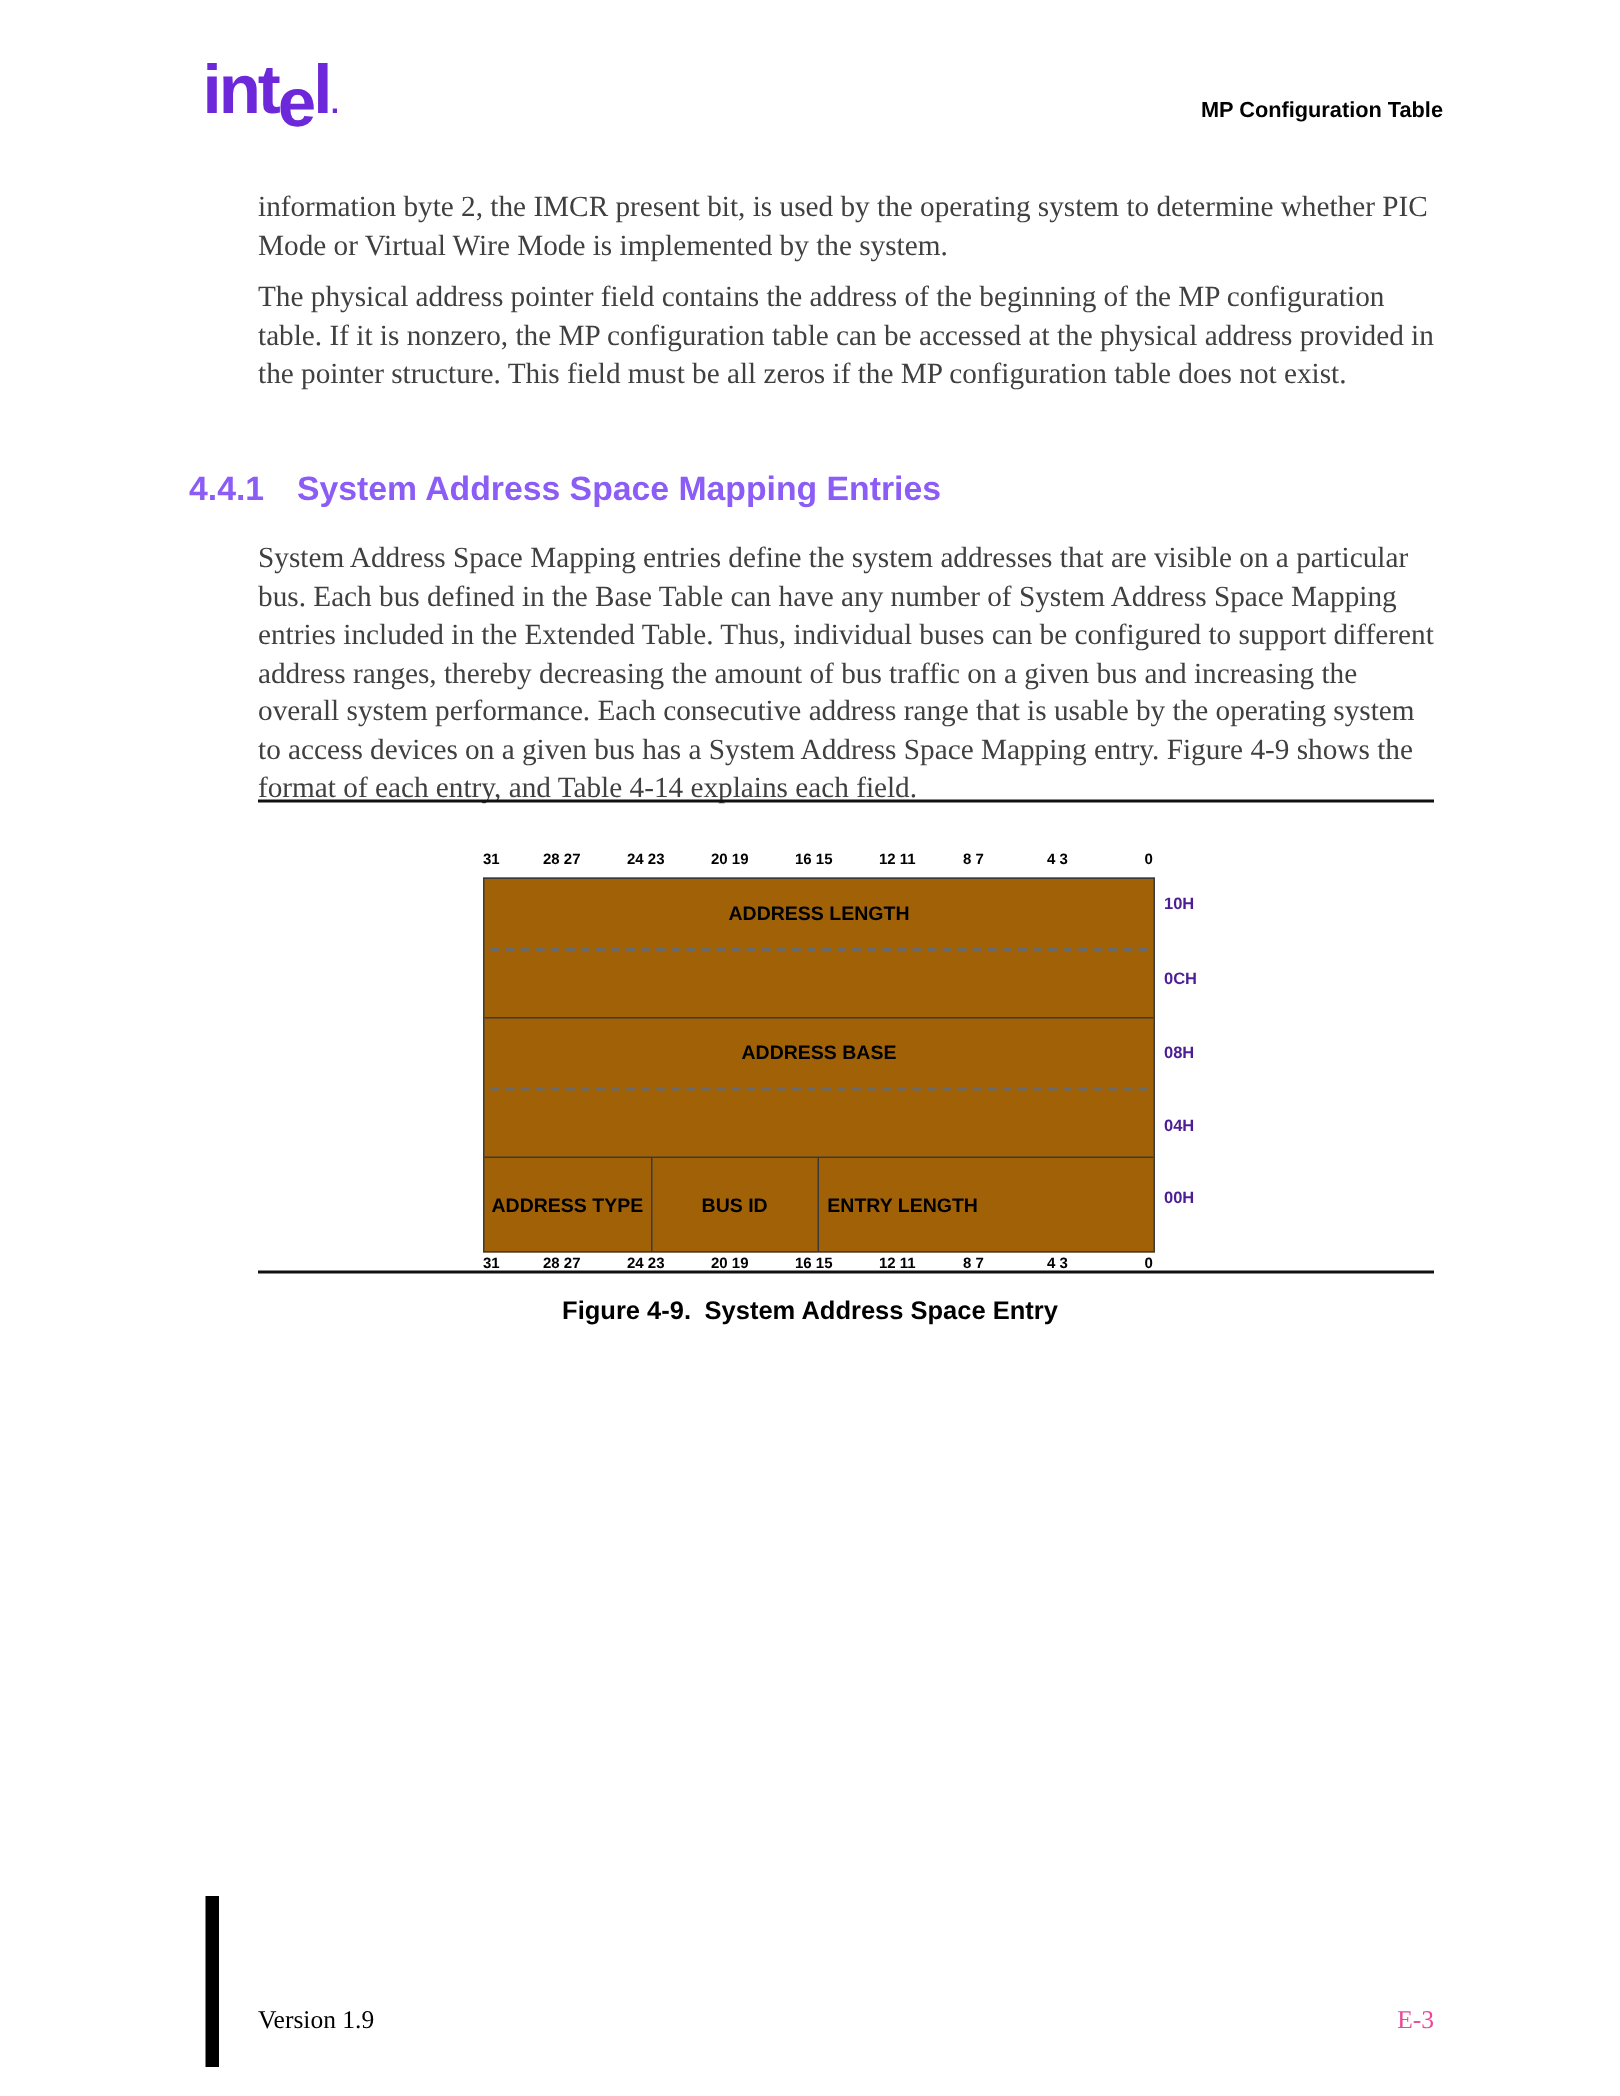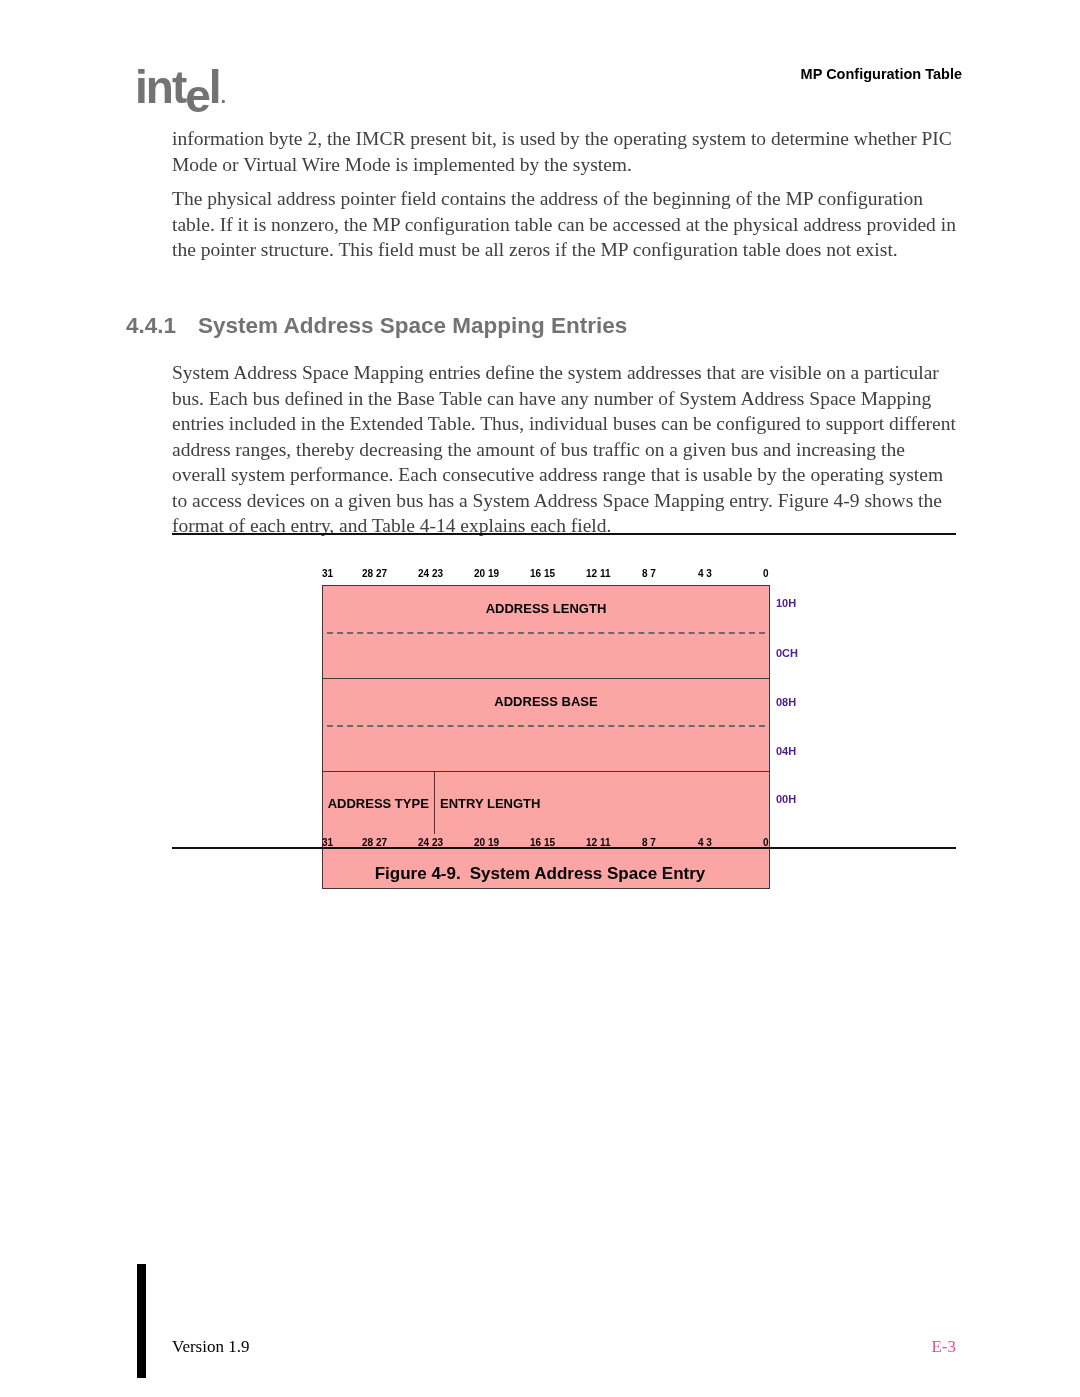--- a/index.html
+++ b/index.html
@@ -11,21 +11,21 @@
     position:relative;
     overflow:hidden;
   }
 
   
   .page-header { position:absolute; left:0; top:0; width:1080px; height:110px; }
   .logo {
     position:absolute; left:135px; top:36px;
     font-family:"Liberation Sans", sans-serif;
     font-weight:bold; font-size:46px; line-height:46px;
-    letter-spacing:-2px; color:#737373;margin-top:28px;
+    letter-spacing:-2px; color:#6d28d9;
   }
   .logo .drop-e { display:inline-block; position:relative; top:9px; }
   .logo .dot { font-size:20px; position:relative; top:0px; left:1px; }
   .header-title {
     position:absolute; right:118px; top:66px;
     font-family:"Liberation Sans", sans-serif;
     font-weight:bold; font-size:14.5px; color:#000;
   }
   p.para {
     margin:0 0 18px 0;
@@ -35,21 +35,21 @@
     text-align:left;
     color:#404040;
   }
   #para-1 { position:absolute; left:172px; top:126px; width:790px; }
   #para-2 { position:absolute; left:172px; top:186px; width:790px; }
 
   
   .section-heading {
     position:absolute; left:126px; top:313px;
     font-family:"Liberation Sans", sans-serif;
-    font-weight:bold; font-size:22.5px; color:#737373;
+    font-weight:bold; font-size:22.5px; color:#8b5cf6;
     white-space:nowrap;
   }
   .section-heading .num { display:inline-block; width:72px; }
 
   #para-3 { position:absolute; left:172px; top:360px; width:790px; }
 
   
   .rule {
     position:absolute; left:172px; width:784px;
     height:0; border-top:2.5px solid #111;
@@ -62,24 +62,24 @@
     position:absolute;
     font-family:"Liberation Sans", sans-serif;
     font-weight:bold; font-size:10px; color:#000;
     height:13px;
   }
   .bitruler span { position:absolute; top:0; white-space:nowrap; }
 
   
   .diagram {
     position:absolute; left:322px; top:585px;
-    width:448px; height:304px;
+    width:448px; height:250px;
     border:1.6px solid #3a3a3a;
     box-sizing:border-box;
-    background:#fca5a5;
+    background:#a16207;
   }
   .dword-row {
     position:absolute; left:0; width:100%;
     box-sizing:border-box;
   }
   #row-len  { top:0px;   height:93px; border-bottom:1.6px solid #3a3a3a; }
   #row-base { top:93px;  height:93px; border-bottom:1.6px solid #3a3a3a; }
   #row-misc { top:186px; height:62px; }
 
   .dword-label {
@@ -186,20 +186,23 @@
     <div class="dword-label">ADDRESS BASE</div>
     <div class="dashed-split"></div>
   </div>
 
   <div class="dword-row" id="row-misc">
     <div class="cells">
       <div class="cell" style="width:25%;">
         <span>ADDRESS TYPE</span>
       </div>
       <div class="cell" style="width:25%;">
+        <span>BUS ID</span>
+      </div>
+      <div class="cell" style="width:25%;">
         <span>ENTRY LENGTH</span>
       </div>
     </div>
   </div>
 
 </div>
 
 <div class="bitruler" id="ruler-bottom" style="left:322px; top:837px; width:448px;">
     <span style="left: 0px;">31</span>
     <span style="left: 40px;">28 27</span>

